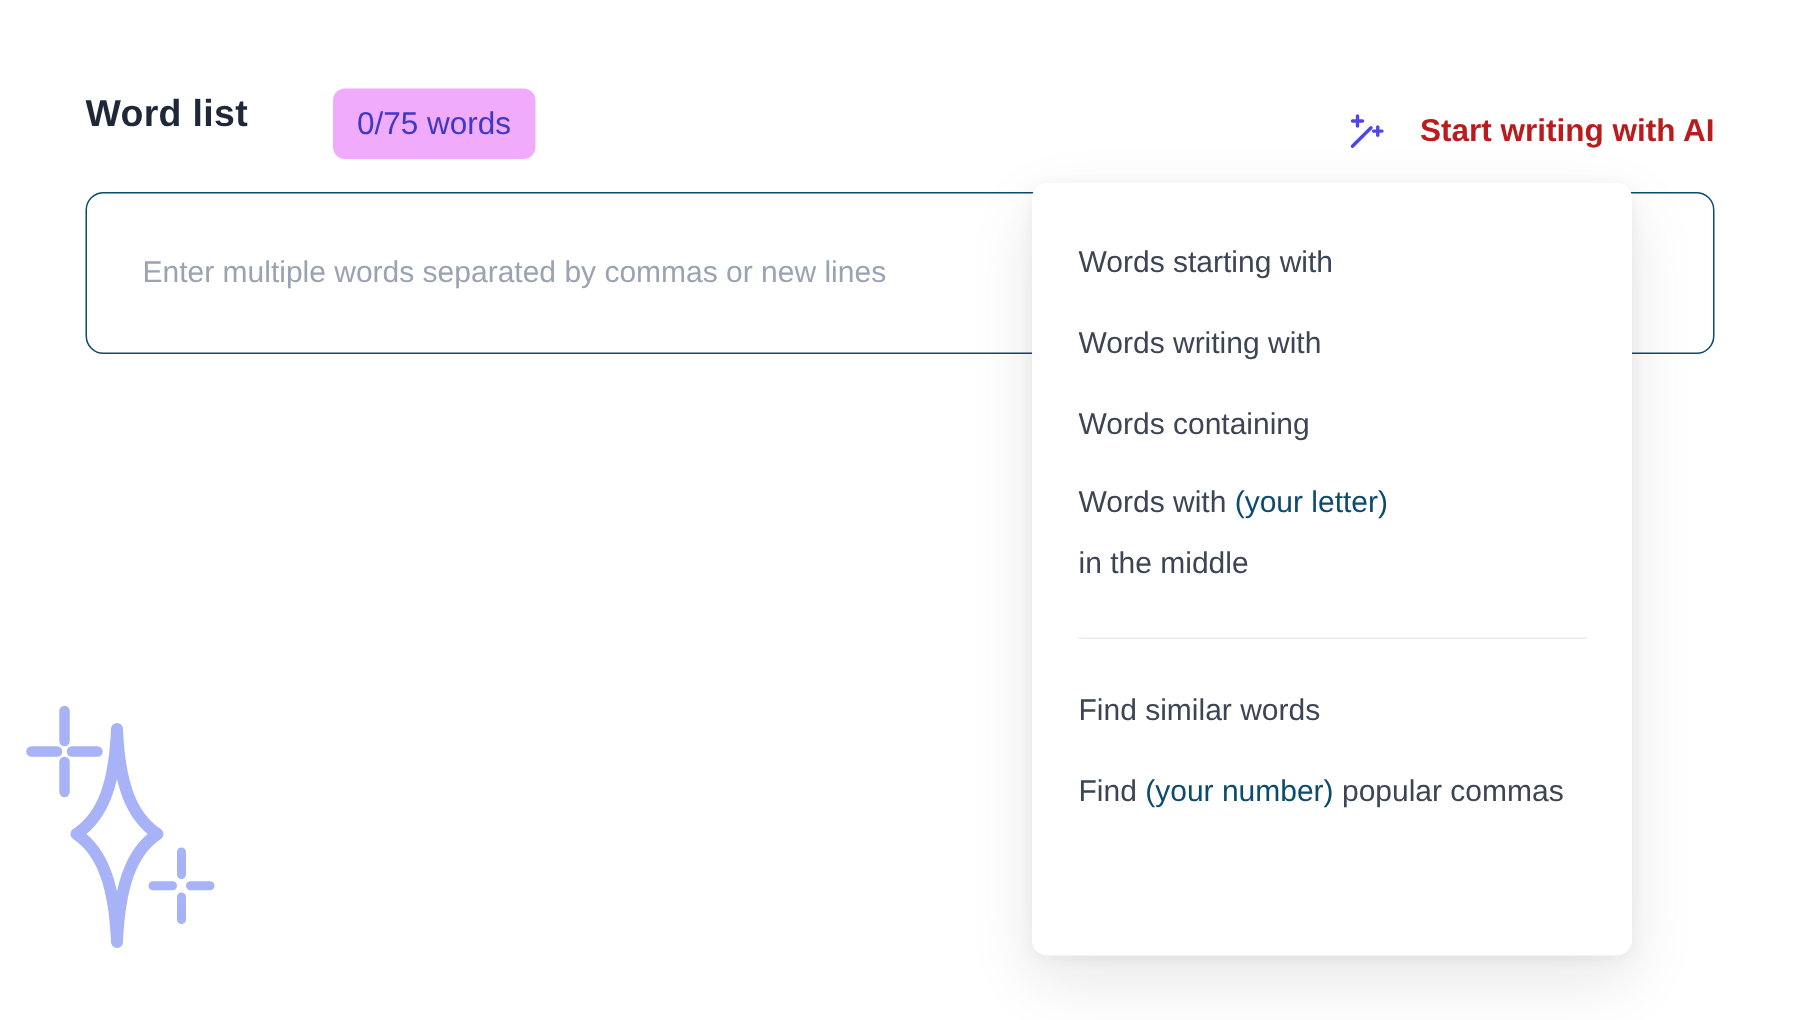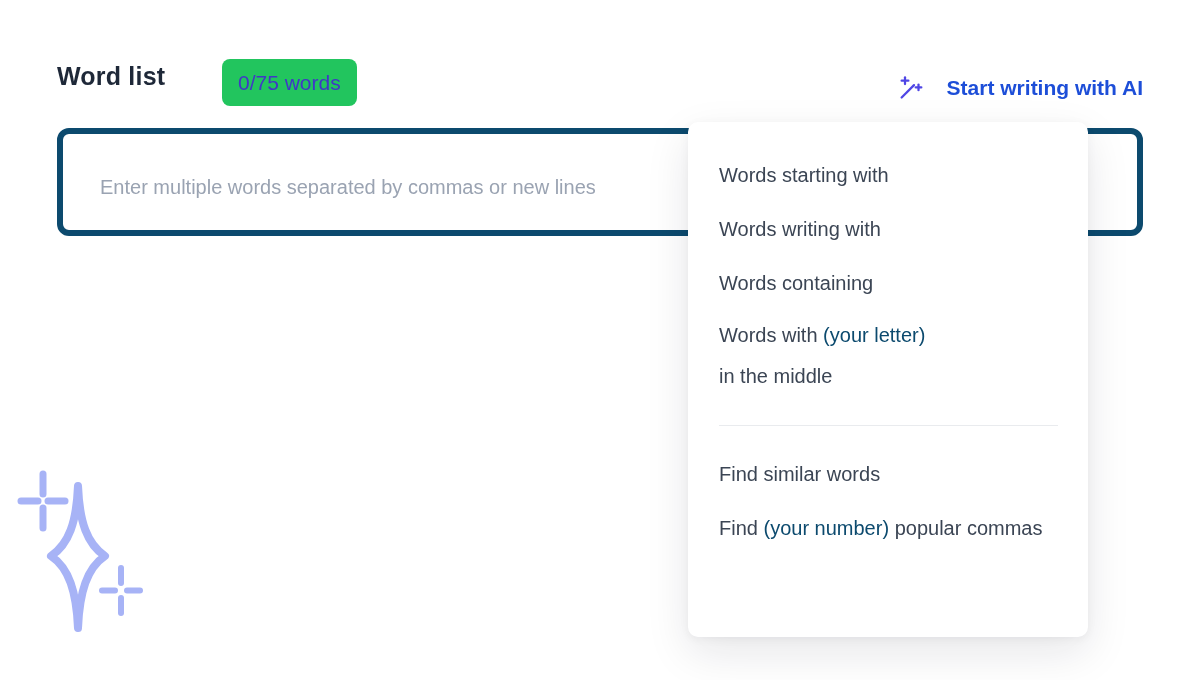--- a/index.html
+++ b/index.html
@@ -7,35 +7,35 @@
   body { font-family: "Liberation Sans", "DejaVu Sans", sans-serif; position: relative; }
 
   
   .page-title {
     position: absolute; left: 57px; top: 62px;
     font-size: 25px; font-weight: 700; color: #1e2838; letter-spacing: 0.2px;
   }
   .word-count-badge {
     position: absolute; left: 222px; top: 59px; height: 47px;
     display: flex; align-items: center; padding: 0 16px;
-    background: #22c55e; border-radius: 8px;
+    background: #f0abfc; border-radius: 8px;
     font-size: 21px; color: #4037c7;
   }
   .ai-button {
     position: absolute; right: 57px; top: 70px; height: 36px;
     display: flex; align-items: center; gap: 24px;
     background: none; border: none; cursor: pointer;
-    font-family: inherit; font-size: 21px; font-weight: 600; color: #1d4ed8;
+    font-family: inherit; font-size: 21px; font-weight: 600; color: #b91c1c;
   }
   .ai-button .wand { width: 27px; height: 27px; display: block; }
 
   
   .word-input {
     position: absolute; left: 57px; top: 128px; width: 1086px; height: 108px;
-    border: 6px solid #0c4a6e; border-radius: 12px;
+    border: 1px solid #0c4a6e; border-radius: 12px;
     padding: 42px 30px 0 37px; resize: none; outline: none;
     font-family: inherit; font-size: 20px; color: #3b4554; background: #fff;
   }
   .word-input::placeholder { color: #9aa3b2; opacity: 1; }
 
   
   .ai-menu {
     position: absolute; left: 688px; top: 122px; width: 400px; height: 515px;
     background: #ffffff; border-radius: 10px;
     box-shadow: 0 16px 44px rgba(16, 24, 40, 0.10), 0 2px 10px rgba(16, 24, 40, 0.05);

